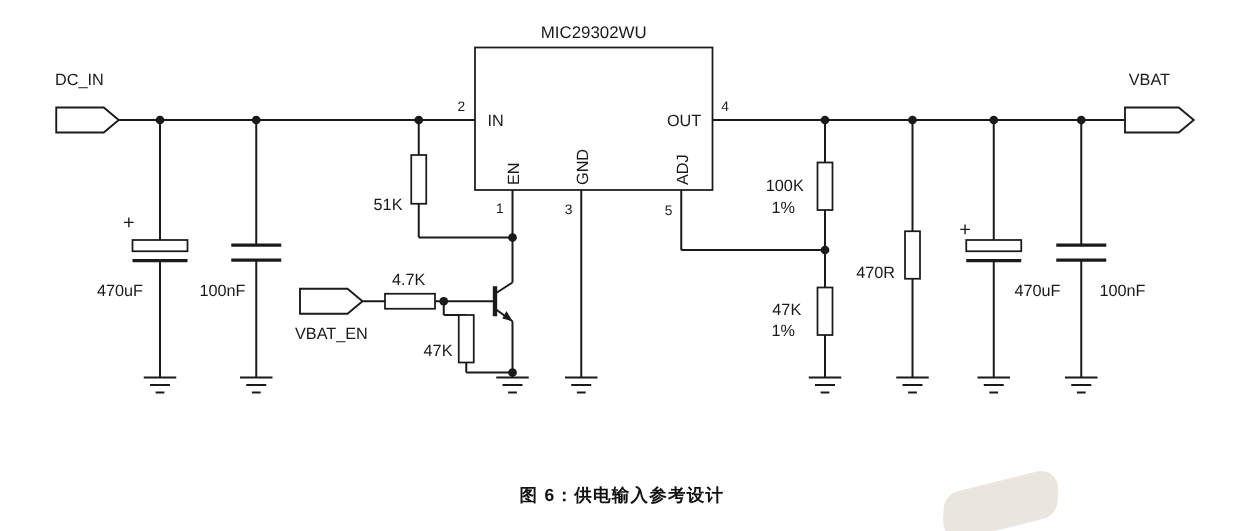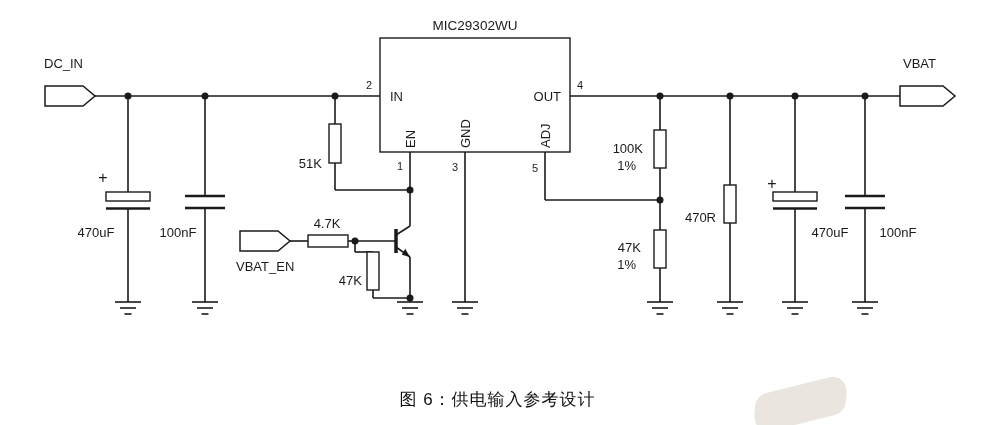--- a/index.html
+++ b/index.html
@@ -41,22 +41,22 @@
   svg.schematic .lbl { font-size: 13px; }
   svg.schematic .num { font-size: 11px; }
   svg.schematic .ictitle { font-size: 13.5px; }
   svg.schematic .plus { font-size: 16px; }
   .caption {
     position: absolute;
     left: 0;
     top: 388px;
     width: 100%;
     text-align: center;
-    font-size: 17px;
-    font-weight: normal;
+    font-size: 14px;
+    font-weight: bold;
     color: #111111;
     letter-spacing: 1px;
   }
   .watermark {
     position: absolute;
     left: 753px;
     top: 385px;
     width: 95px;
     height: 38px;
     background: #d9d0c2;

